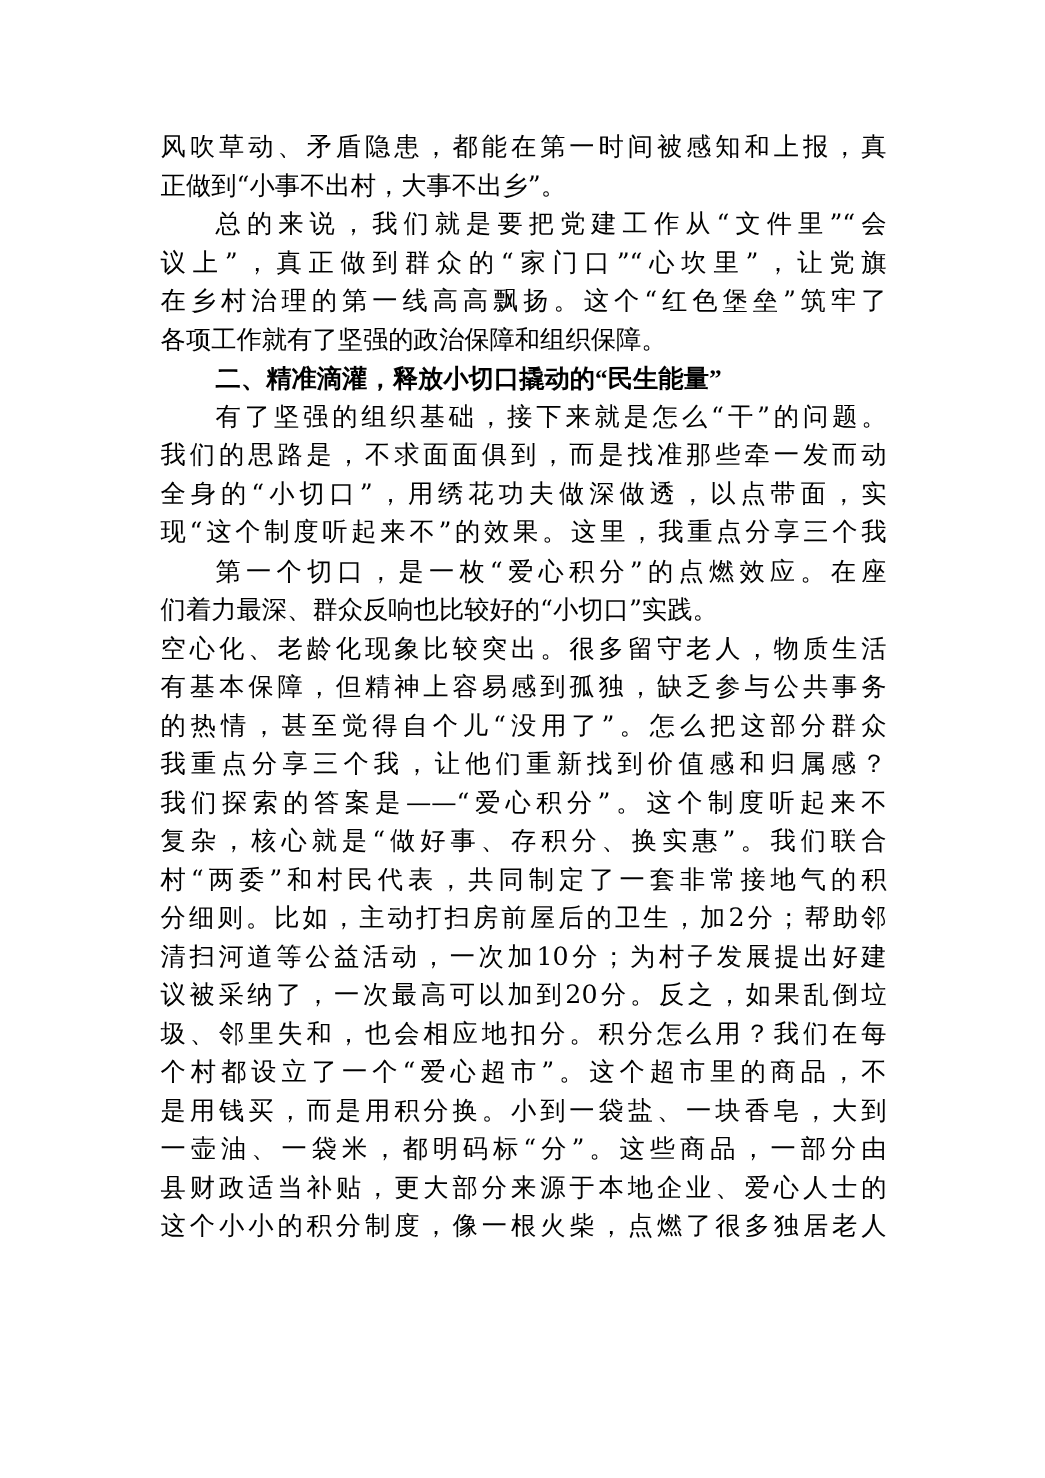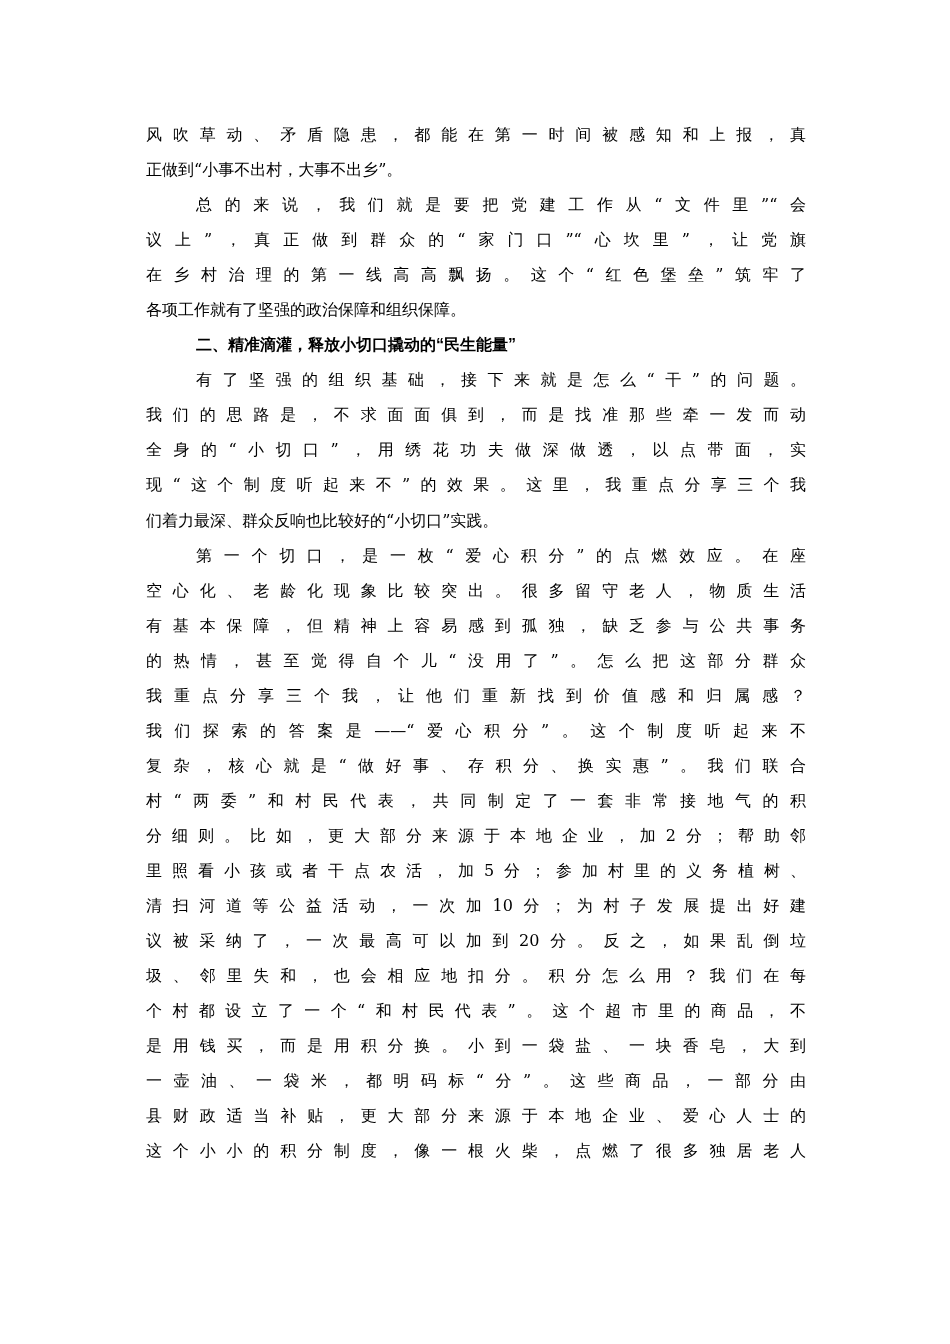--- a/index.html
+++ b/index.html
@@ -8,61 +8,60 @@
     position: absolute;
     left: 146px;
     top: 117px;
     width: 660px;
     color: #000000;
     font-family: "DejaVu Serif", "Liberation Serif", serif;
   }
   .line {
     height: 35.06px;
     line-height: 35.06px;
-    font-size: 16px;
+    font-size: 23px;
     white-space: nowrap;
     text-align: justify;
     text-align-last: justify;
     letter-spacing: 0px;
   }
   .line.last { text-align-last: left; }
   .indent { padding-left: 50px; }
   .heading {
-    font-family: Liberation Sans, sans-serif;
+    font-family: Liberation Serif, serif;
     font-weight: bold;
     text-align-last: left;
   }
 </style>
 </head>
 <body>
 
 <div class="page">
   <div class="line">风吹草动、矛盾隐患，都能在第一时间被感知和上报，真</div>
   <div class="line last">正做到“小事不出村，大事不出乡”。</div>
   <div class="line indent">总的来说，我们就是要把党建工作从“文件里”“会</div>
   <div class="line">议上”，真正做到群众的“家门口”“心坎里”，让党旗</div>
   <div class="line">在乡村治理的第一线高高飘扬。这个“红色堡垒”筑牢了</div>
   <div class="line last">各项工作就有了坚强的政治保障和组织保障。</div>
   <div class="line indent heading">二、精准滴灌，释放小切口撬动的“民生能量”</div>
   <div class="line indent">有了坚强的组织基础，接下来就是怎么“干”的问题。</div>
   <div class="line">我们的思路是，不求面面俱到，而是找准那些牵一发而动</div>
   <div class="line">全身的“小切口”，用绣花功夫做深做透，以点带面，实</div>
   <div class="line">现“这个制度听起来不”的效果。这里，我重点分享三个我</div>
+  <div class="line indent">第一个切口，是一枚“爱心积分”的点燃效应。在座</div>
   <div class="line last">们着力最深、群众反响也比较好的“小切口”实践。</div>
-  <div class="line indent">第一个切口，是一枚“爱心积分”的点燃效应。在座</div>
   <div class="line">空心化、老龄化现象比较突出。很多留守老人，物质生活</div>
   <div class="line">有基本保障，但精神上容易感到孤独，缺乏参与公共事务</div>
   <div class="line">的热情，甚至觉得自个儿“没用了”。怎么把这部分群众</div>
   <div class="line">我重点分享三个我，让他们重新找到价值感和归属感？</div>
   <div class="line">我们探索的答案是——“爱心积分”。这个制度听起来不</div>
   <div class="line">复杂，核心就是“做好事、存积分、换实惠”。我们联合</div>
   <div class="line">村“两委”和村民代表，共同制定了一套非常接地气的积</div>
-  <div class="line">分细则。比如，更大部分来源于本地企业，加2分；帮助邻</div>
-  <div class="line">里照看小孩或者干点农活，加5分；参加村里的义务植树、</div>
+  <div class="line">分细则。比如，主动打扫房前屋后的卫生，加2分；帮助邻</div>
   <div class="line">清扫河道等公益活动，一次加10分；为村子发展提出好建</div>
   <div class="line">议被采纳了，一次最高可以加到20分。反之，如果乱倒垃</div>
   <div class="line">圾、邻里失和，也会相应地扣分。积分怎么用？我们在每</div>
-  <div class="line">个村都设立了一个“和村民代表”。这个超市里的商品，不</div>
+  <div class="line">个村都设立了一个“爱心超市”。这个超市里的商品，不</div>
   <div class="line">是用钱买，而是用积分换。小到一袋盐、一块香皂，大到</div>
   <div class="line">一壶油、一袋米，都明码标“分”。这些商品，一部分由</div>
   <div class="line">县财政适当补贴，更大部分来源于本地企业、爱心人士的</div>
   <div class="line">这个小小的积分制度，像一根火柴，点燃了很多独居老人</div>
 </div>
 
 </body></html>

